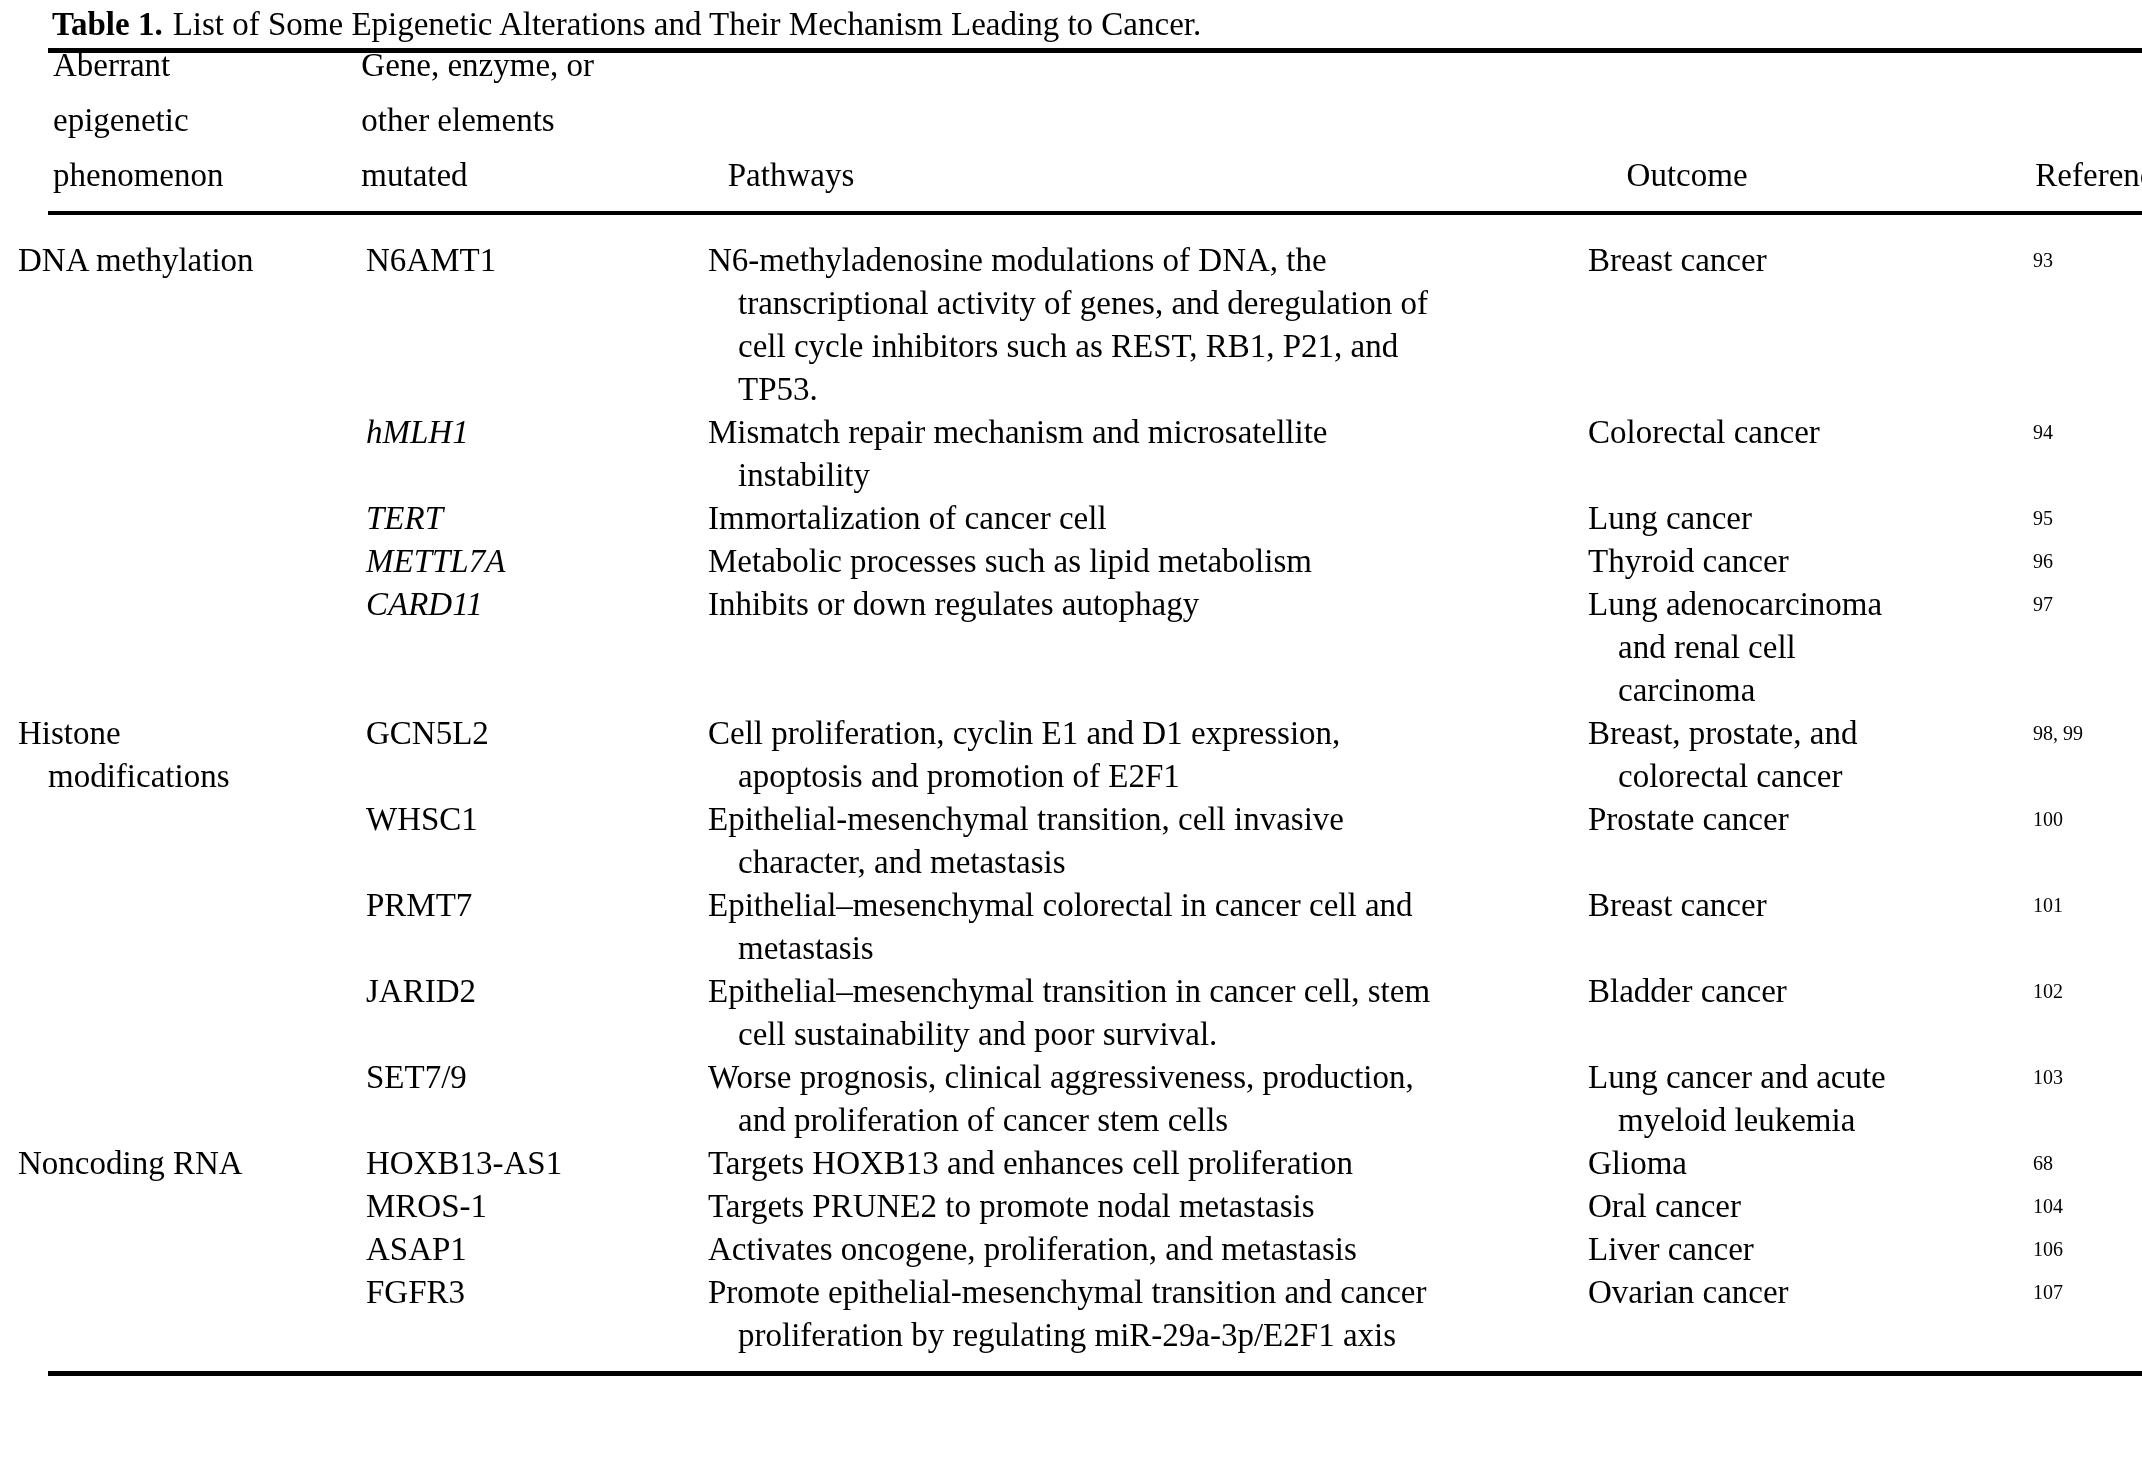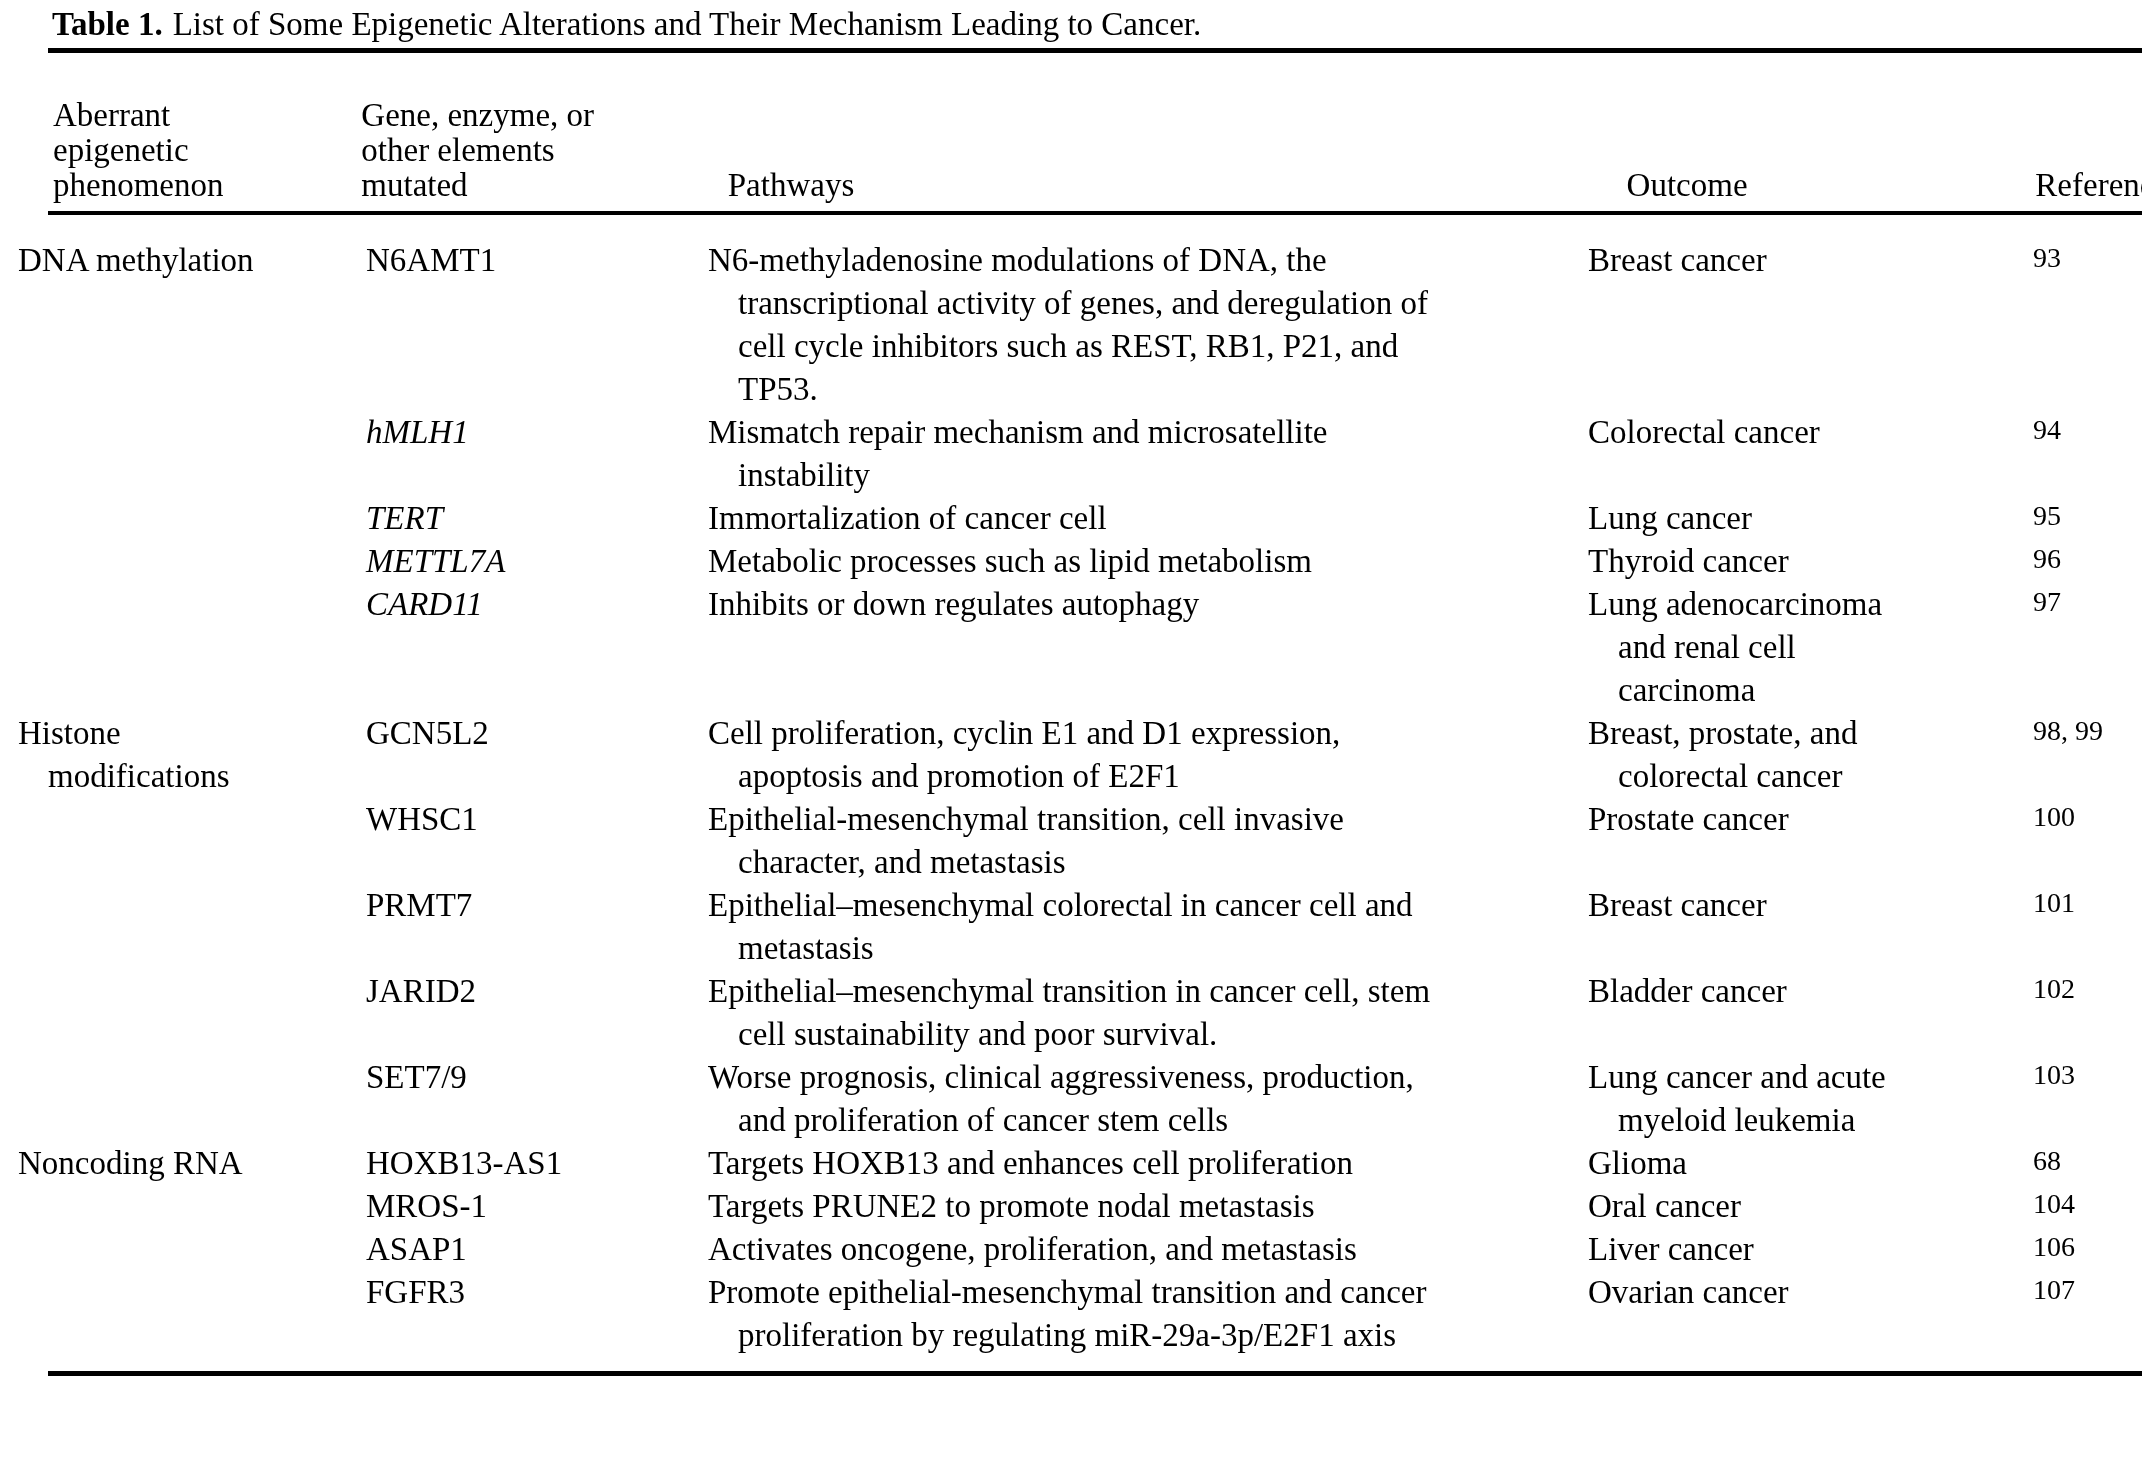--- a/index.html
+++ b/index.html
@@ -44,21 +44,21 @@
     display: flex;
     align-items: flex-end;
     padding-top: 22px;
     padding-bottom: 8px;
     box-sizing: border-box;
     height: 158px;
   }
   .head-cell {
     box-sizing: border-box;
     white-space: pre-line;
-    line-height: 35px;
+    line-height: 55px;
   }
   .hc1 { width: 318px; padding-left: 5px; }
   .hc2 { width: 372px; }
   .hc3 { width: 880px; }
   .hc4 { width: 415px; margin-left: 32px; }
   .hc5 { width: 157px; white-space: nowrap; }
   
   table.data {
     border-collapse: collapse;
     table-layout: fixed;
@@ -78,21 +78,21 @@
   }
   td.phen {
     padding-left: 35px;
     text-indent: -30px;
   }
   td.gene { white-space: nowrap; }
   td.gene.italic { font-style: italic; }
   td.refs-cell { white-space: nowrap; }
   .sup {
     display: inline-block;
-    font-size: 28px;
+    font-size: 20px;
     line-height: 26px;
     position: relative;
     top: -4px;
   }
   .bottom-rule {
     margin-top: 14px;
   }
 </style>
 </head>
 <body>

